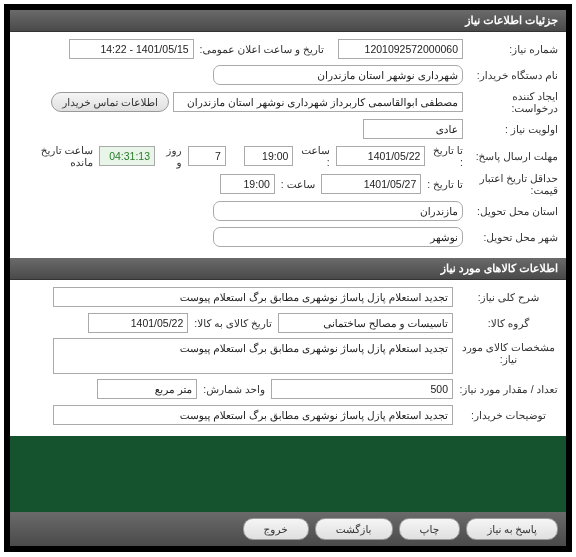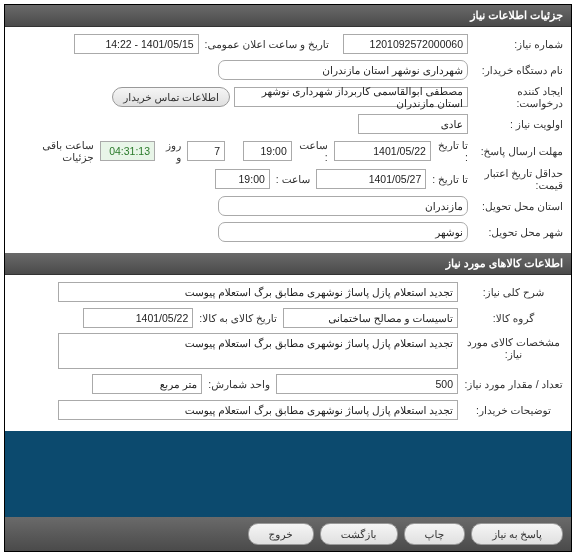--- a/index.html
+++ b/index.html
@@ -10,25 +10,25 @@
 body {
   font-family: Tahoma, Arial, sans-serif;
   font-size: 11px;
   background: #ffffff;
   width: 576px;
   height: 557px;
   overflow: hidden;
   direction: rtl;
 }
 .container {
-  border: 1px solid #000000;
+  border: 6px solid #000000;
   margin: 4px;
   height: 548px;
   position: relative;
-  background: #0c4a6e;
+  background: #14532d;
 }
 .section-header {
   background: linear-gradient(to bottom, #6a6a6a, #4a4a4a);
   color: #fff;
   padding: 4px 8px;
   font-size: 11px;
   font-weight: bold;
   border-bottom: 1px solid #333;
 }
 .content {
@@ -61,21 +61,21 @@
   height: 20px;
   display: flex;
   align-items: center;
   color: #222;
 }
 .field-short {
   width: 125px;
   margin-left: 8px;
 }
 .field-mid {
-  width: 110px;
+  width: 100px;
 }
 .field-long {
   width: 250px;
   border-radius: 7px;
 }
 .field-full {
   flex: 1;
   max-width: 400px;
 }
 .field-tiny {
@@ -163,40 +163,40 @@
       <span class="field field-short">1401/05/15 - 14:22</span>
     </div>
 
     <div class="row">
       <span class="label">نام دستگاه خریدار:</span>
       <span class="field field-long">شهرداری نوشهر استان مازندران</span>
     </div>
 
     <div class="row">
       <span class="label">ایجاد کننده درخواست:</span>
-      <span class="field" style="width:234px">مصطفی  ابوالقاسمی کاربرداز شهرداری نوشهر استان مازندران</span>
+      <span class="field" style="width:290px">مصطفی  ابوالقاسمی کاربرداز شهرداری نوشهر استان مازندران</span>
       <button class="btn btn-row-inline">اطلاعات تماس خریدار</button>
     </div>
 
     <div class="row">
       <span class="label">اولویت نیاز :</span>
       <span class="field field-mid">عادی</span>
     </div>
 
     <div class="row">
       <span class="label">مهلت ارسال پاسخ:</span>
       <span class="sub-label" style="padding-right:0">تا تاریخ :</span>
       <span class="field field-mid">1401/05/22</span>
       <span class="sub-label">ساعت :</span>
       <span class="field" style="width:55px">19:00</span>
       <span style="width:20px"></span>
       <span class="field field-tiny" style="text-align:center">7</span>
       <span class="sub-label">روز و</span>
       <span class="field field-time">04:31:13</span>
-      <span class="sub-label">ساعت باقی جزئیات</span>
+      <span class="sub-label">ساعت تاریخ مانده</span>
     </div>
 
     <div class="row">
       <span class="label">حداقل تاریخ اعتبار قیمت:</span>
       <span class="sub-label" style="padding-right:0">تا تاریخ :</span>
       <span class="field field-mid">1401/05/27</span>
       <span class="sub-label">ساعت :</span>
       <span class="field" style="width:55px">19:00</span>
     </div>
 

